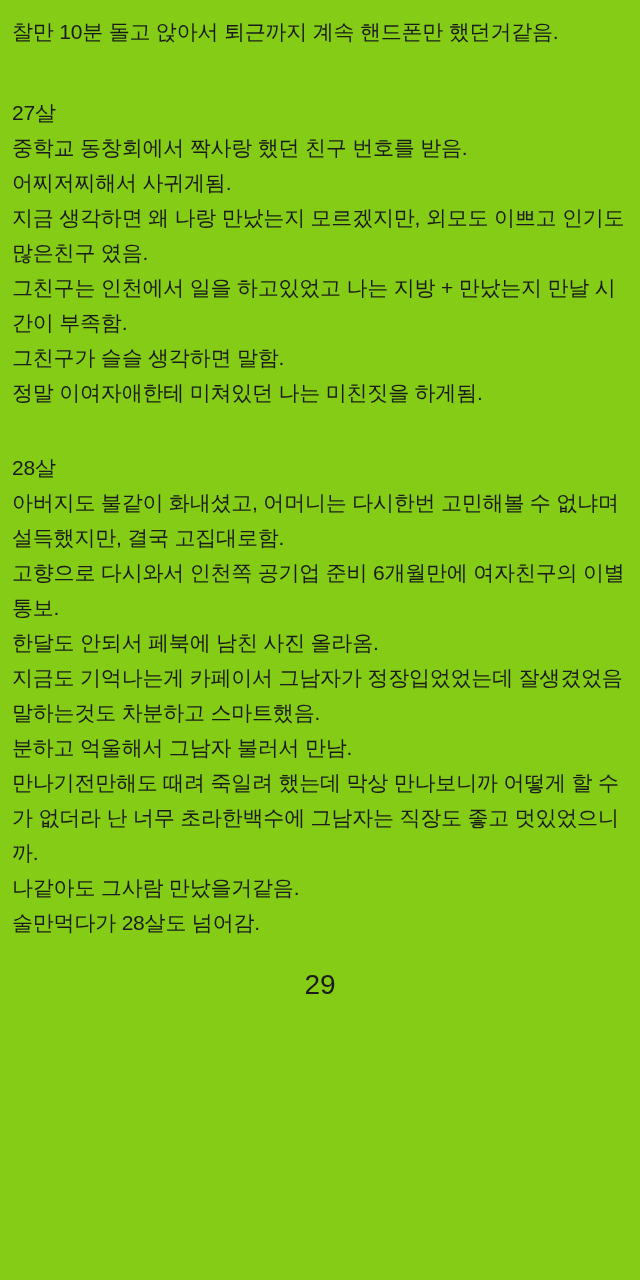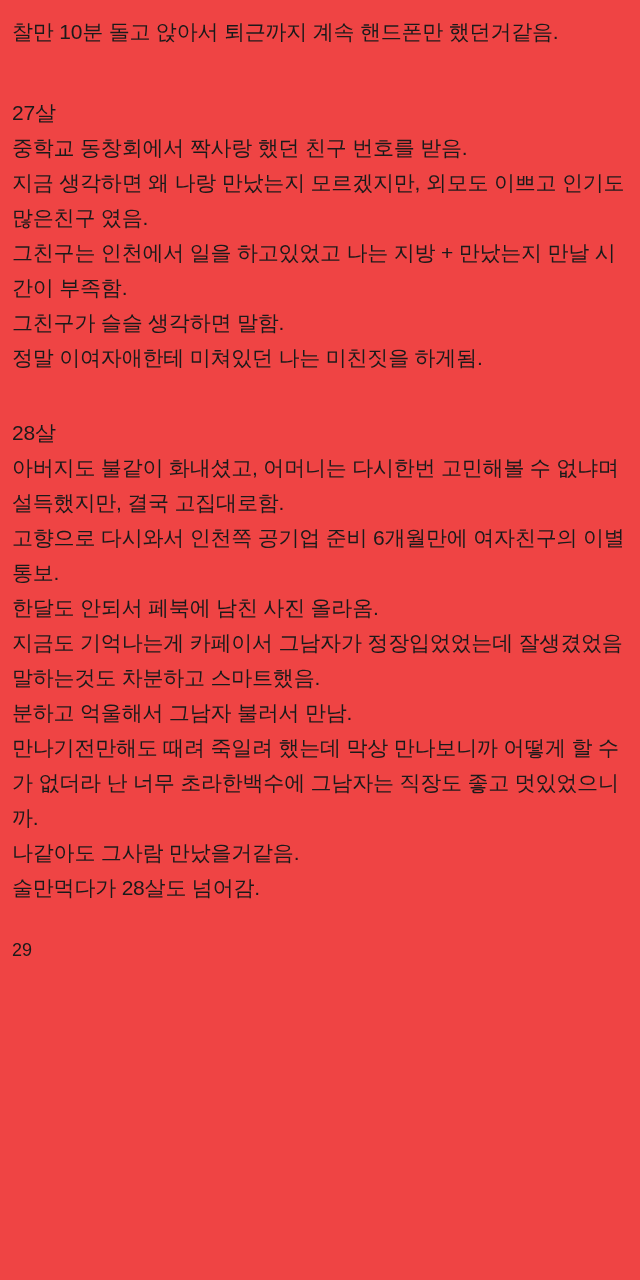--- a/index.html
+++ b/index.html
@@ -12,62 +12,64 @@
     min-height: 1280px;
     font-family: "Liberation Sans", "DejaVu Sans", sans-serif;
     color: #1a1a1a;
     -webkit-font-smoothing: antialiased;
   }
   .page {
     width: 640px;
     min-height: 1280px;
     box-sizing: border-box;
     padding: 14px 12px 20px 12px;
-    background: #ef4444;
+    background: #84cc16;
   }
   .block {
     margin: 0;
   }
   .line {
     font-size: 21px;
     line-height: 35px;
     letter-spacing: -0.2px;
     white-space: pre-wrap;
     word-break: break-all;
     color: #1a1a1a;
   }
   .spacer-lg {
     height: 46px;
   }
   .spacer-md {
     height: 40px;
   }
   .footer-number {
-    font-size: 18px;
+    font-size: 28px;
     line-height: 30px;
     color: #1a1a1a;
+    text-align: center;
   }
   .footer-wrap {
     padding-top: 30px;
   }
 </style>
 </head>
 <body>
 
 <div class="page">
 
   <div class="block">
     <div class="line">찰만 10분 돌고 앉아서 퇴근까지 계속 핸드폰만 했던거같음.</div>
   </div>
 
   <div class="spacer-lg"></div>
 
   <div class="block">
     <div class="line">27살</div>
     <div class="line">중학교 동창회에서 짝사랑 했던 친구 번호를 받음.</div>
+    <div class="line">어찌저찌해서 사귀게됨.</div>
     <div class="line">지금 생각하면 왜 나랑 만났는지 모르겠지만, 외모도 이쁘고 인기도 많은친구 였음.</div>
     <div class="line">그친구는 인천에서 일을 하고있었고 나는 지방 + 만났는지 만날 시간이 부족함.</div>
     <div class="line">그친구가 슬슬 생각하면 말함.</div>
     <div class="line">정말 이여자애한테 미쳐있던 나는 미친짓을 하게됨.</div>
   </div>
 
   <div class="spacer-md"></div>
 
   <div class="block">
     <div class="line">28살</div>

